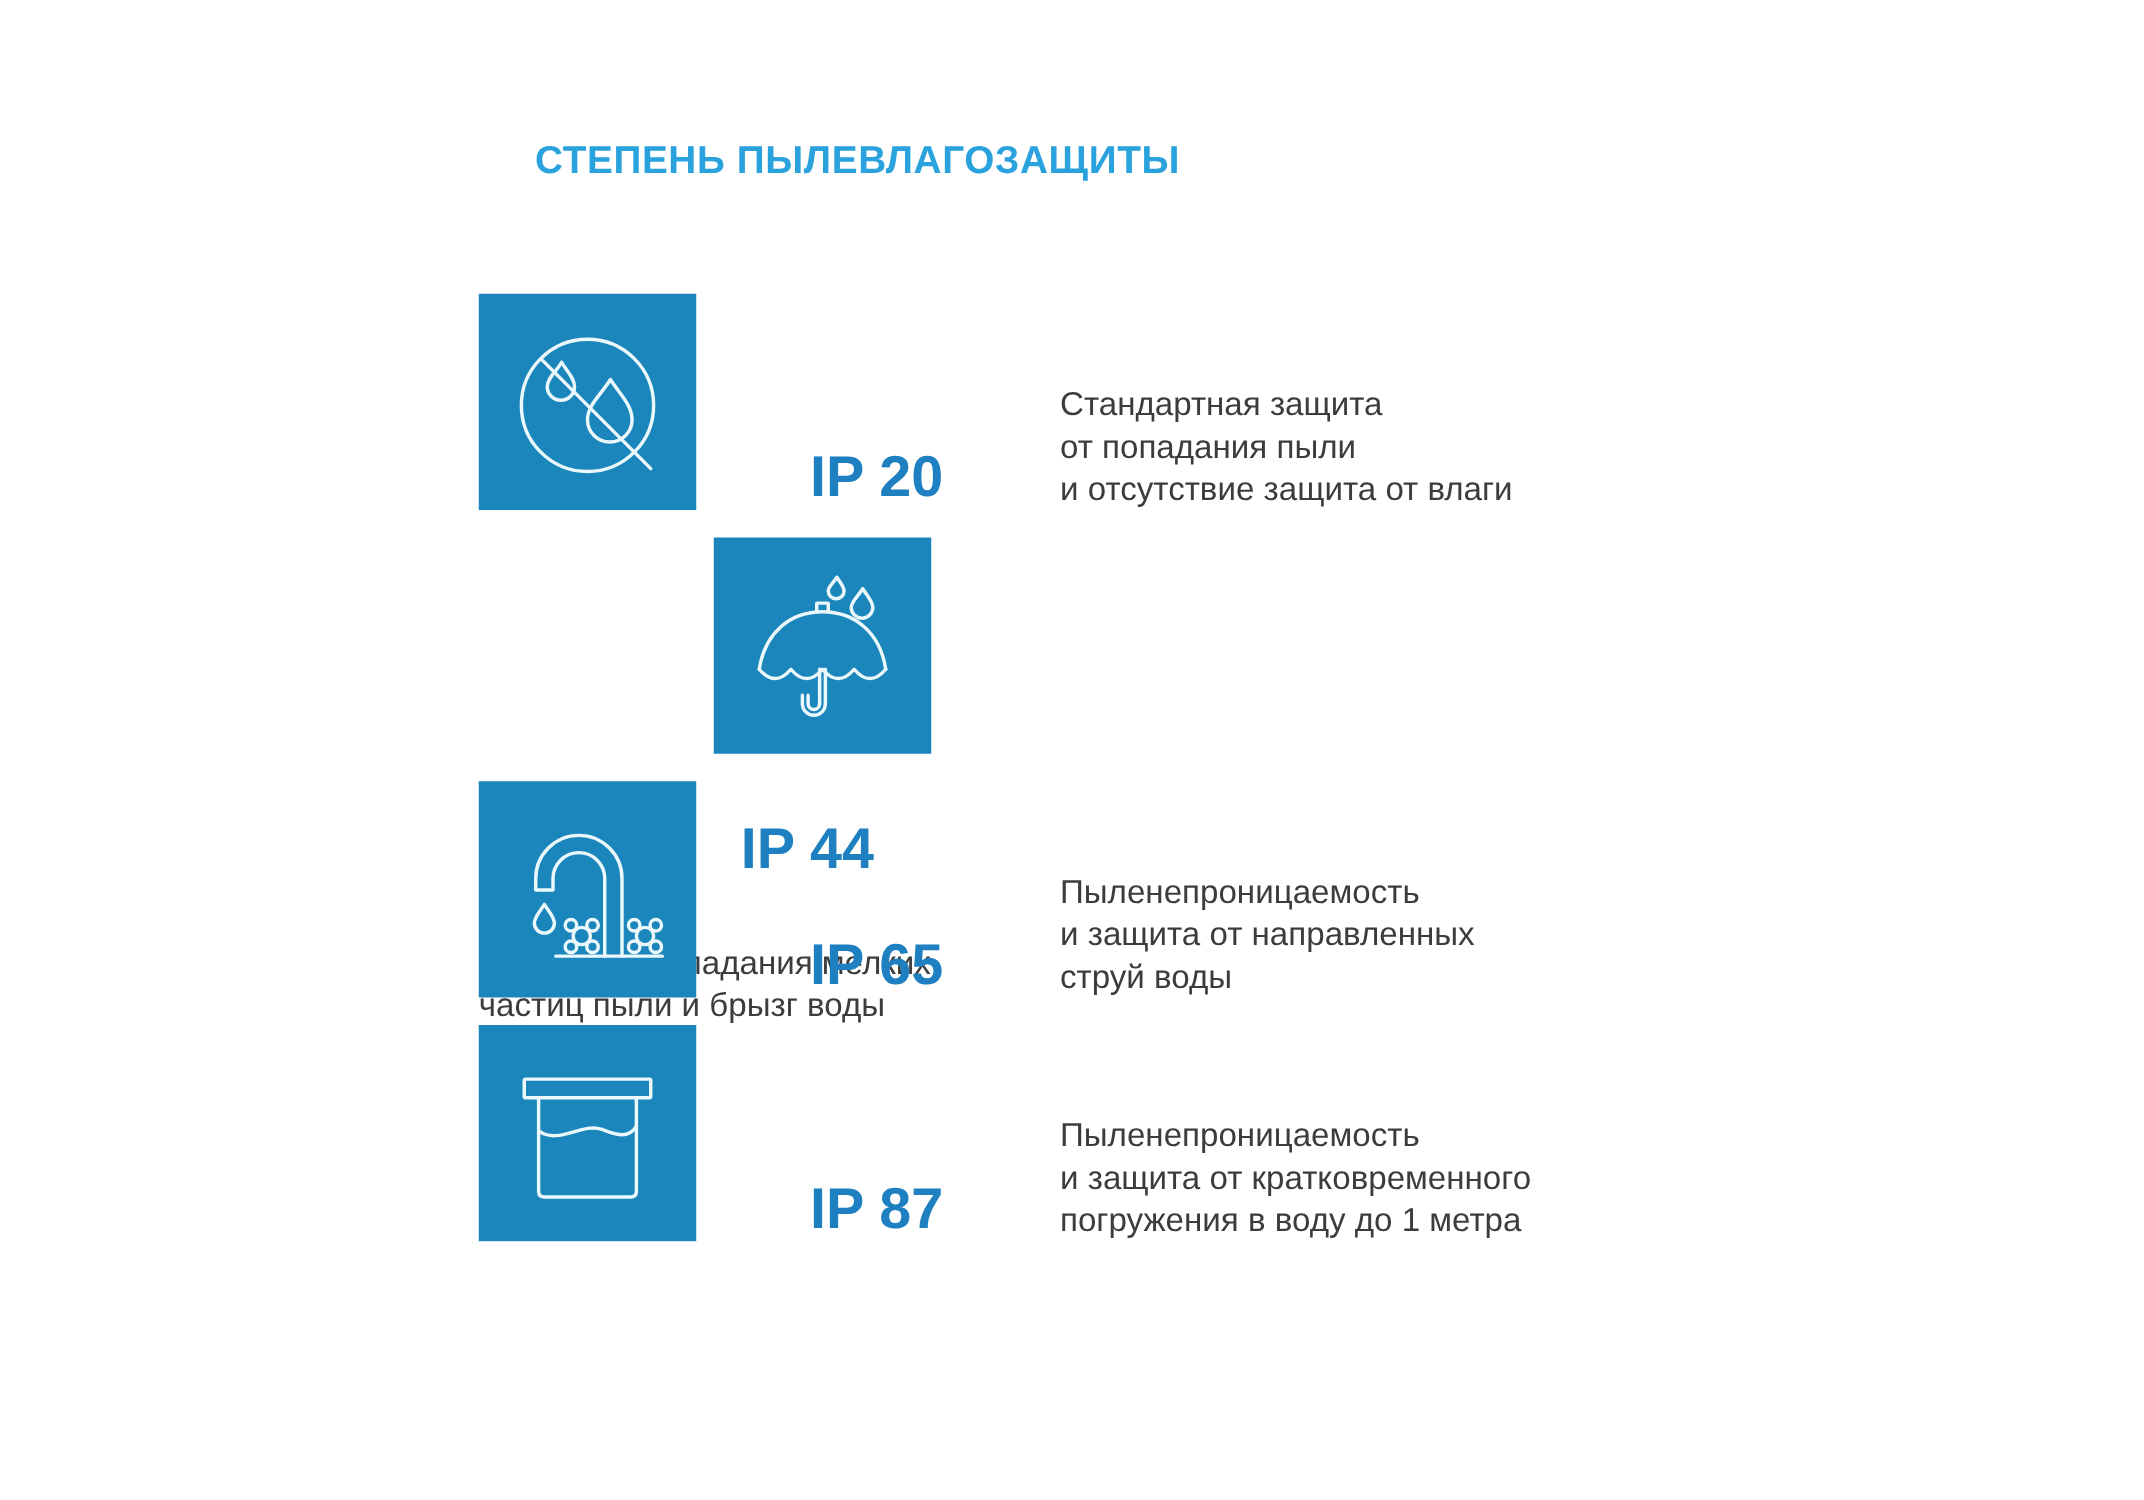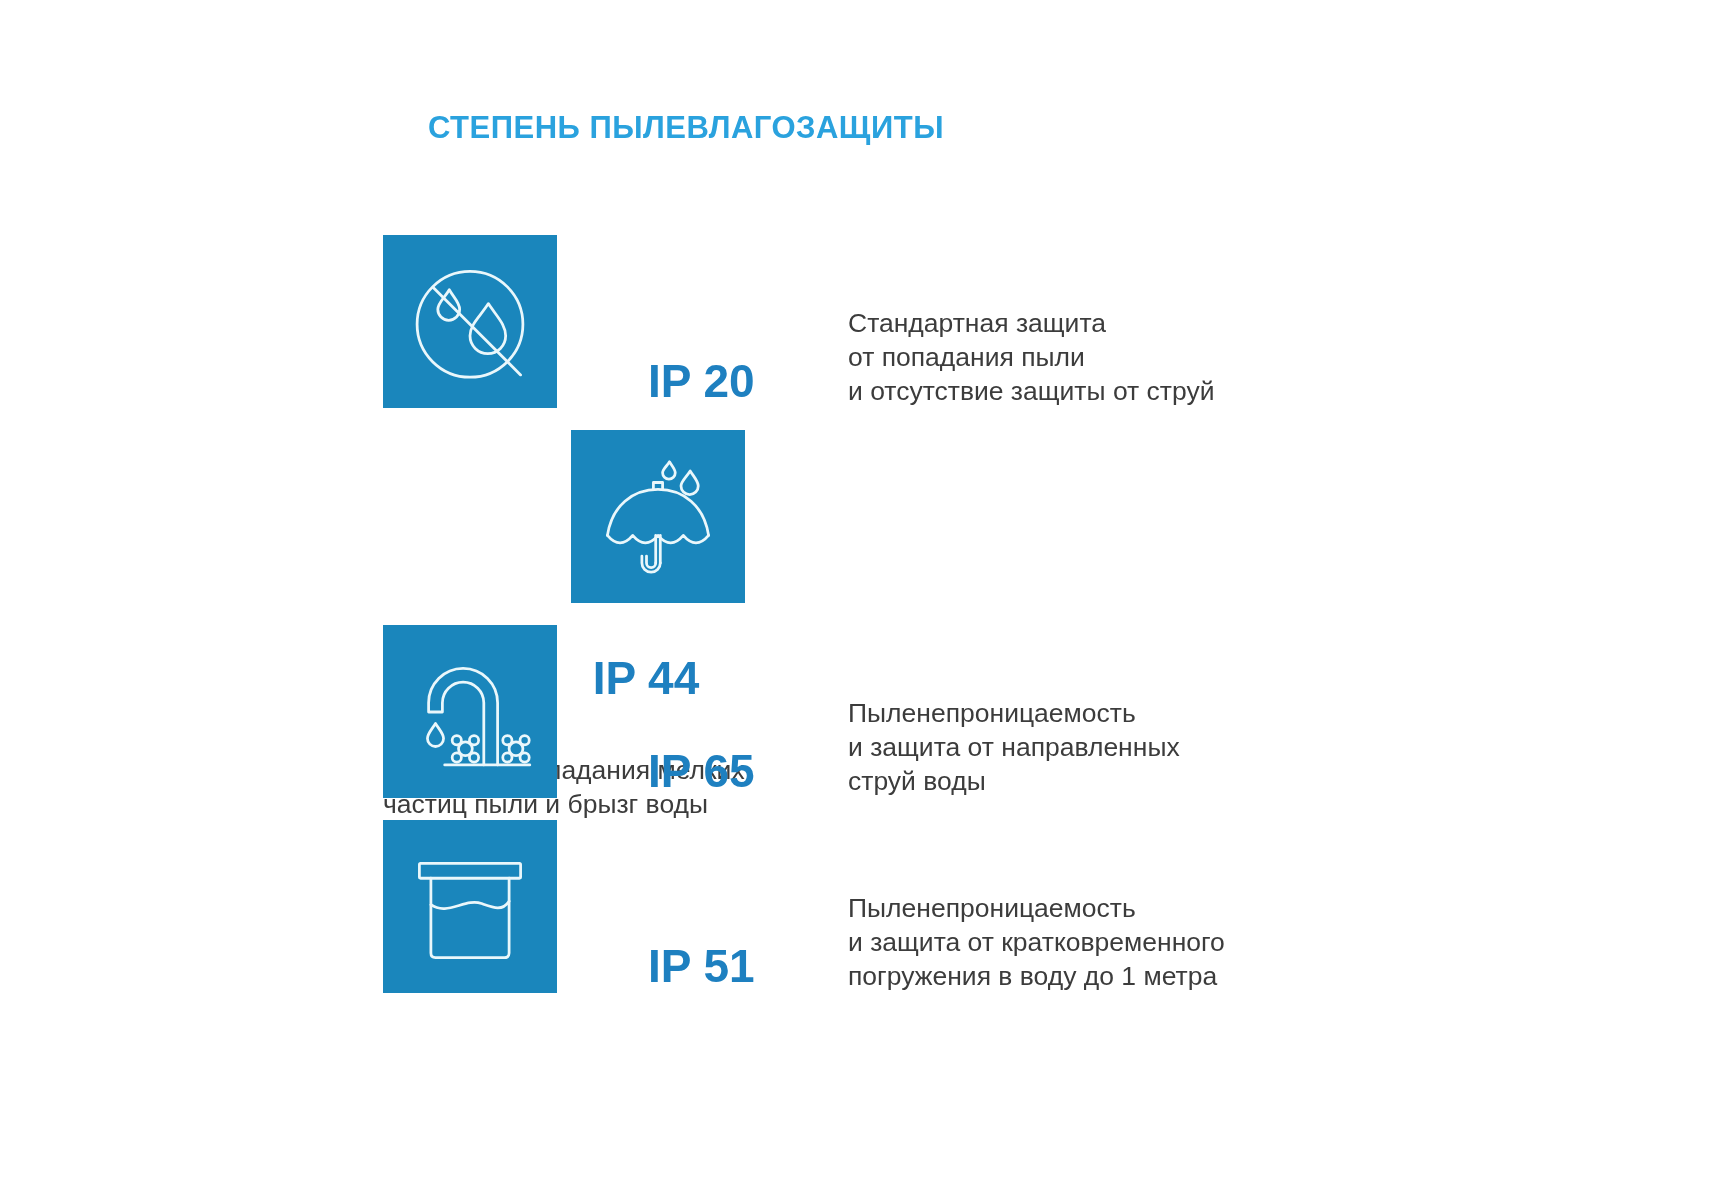--- a/index.html
+++ b/index.html
@@ -88,21 +88,21 @@
       <svg viewBox="0 0 120 120">
         <circle cx="60" cy="62" r="46"></circle>
         <path d="M42 32 C46 39 51 43 51 49 A9.5 9.5 0 1 1 32 49 C32 43 38 39 42 32 Z"></path>
         <path d="M76 44 C83 55 91 62 91 72 A15.5 15.5 0 1 1 60 72 C60 62 69 55 76 44 Z"></path>
         <line x1="28" y1="30" x2="104" y2="106"></line>
       </svg>
     </div>
     <div class="code">IP 20</div>
     <div class="desc">Стандартная защита
 от попадания пыли
-и отсутствие защиты от струй</div>
+и отсутствие защита от влаги</div>
   </div>
 
   <div class="row row-2">
     <div class="tile">
       <svg viewBox="0 0 120 120">
         <path d="M70 12 C72.5 16 75 18.5 75 21.5 A5.5 5.5 0 1 1 64 21.5 C64 18.5 67.5 16 70 12 Z"></path>
         <path d="M88 20 C91.5 25.5 95 29 95 33 A7.5 7.5 0 1 1 80 33 C80 29 84.5 25.5 88 20 Z"></path>
         <path d="M56 36 L56 30 L64 30 L64 36"></path>
         <path d="M16 76 C20 50 38 36 60 36 C82 36 100 50 104 76"></path>
         <path d="M16 76 Q27 89 38 76 Q49 89 60 76 Q71 89 82 76 Q93 89 104 76"></path>
@@ -142,19 +142,19 @@
   </div>
 
   <div class="row row-4">
     <div class="tile">
       <svg viewBox="0 0 120 120">
         <rect x="16" y="22" width="88" height="13" rx="1"></rect>
         <path d="M26 35 L26 100 Q26 104 30 104 L90 104 Q94 104 94 100 L94 35"></path>
         <path d="M26 58 C40 68 56 52 70 57 C80 60.5 88 64 94 55"></path>
       </svg>
     </div>
-    <div class="code">IP 51</div>
+    <div class="code">IP 87</div>
     <div class="desc">Пыленепроницаемость
 и защита от кратковременного
 погружения в воду до 1 метра</div>
   </div>
 
 </div>
 
 </body></html>

